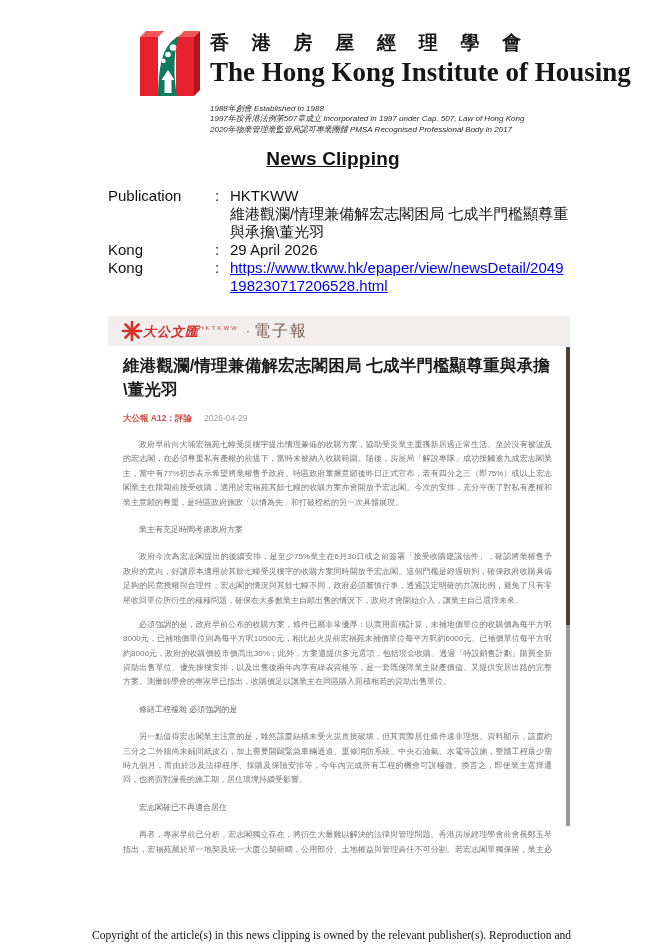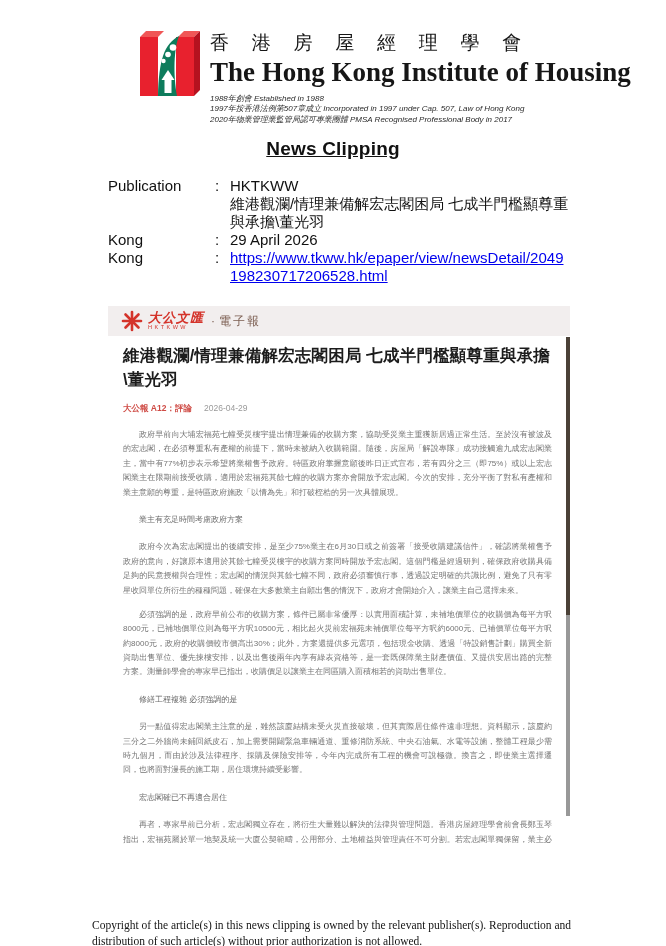--- a/index.html
+++ b/index.html
@@ -7,28 +7,28 @@
   body {
     width:666px; height:946px; position:relative; overflow:hidden;
     font-family:"Liberation Sans", sans-serif; color:#111;
   }
 
   
   .inst-header { display:flex; align-items:flex-start; margin:28px 0 0 138px; }
   .inst-logo { width:62px; height:68px; flex:0 0 62px; }
   .inst-text { margin-left:10px; padding-top:2px; }
   .inst-zh {
-    font-family:"Liberation Serif", serif; font-weight:normal;
+    font-family:"Liberation Serif", serif; font-weight:bold;
     font-size:19px; letter-spacing:9px; color:#161616; white-space:nowrap;
   }
   .inst-en {
     font-family:"Liberation Serif", serif; font-weight:bold;
     font-size:27px; color:#161616; white-space:nowrap; margin-top:1px;
   }
-  .inst-sub { font-style:italic; font-size:8px; line-height:1.3; color:#2a2a2a; margin-top:6px; white-space:nowrap; }
+  .inst-sub { font-style:italic; font-size:8px; line-height:1.3; color:#2a2a2a; margin-top:16px; white-space:nowrap; }
 
   
   .clip-heading {
     text-align:center; margin-top:13px; font-size:19px; font-weight:bold;
     text-decoration:underline; letter-spacing:.2px;
   }
 
   
   .meta { margin:17px 4px 0 108px; font-size:15px; line-height:18px; }
   .meta-row { display:flex; align-items:flex-start; }
@@ -41,25 +41,25 @@
   
   .article {
     position:relative; margin:21px 0 0 108px; width:462px; height:538px;
     background:#ffffff; overflow:hidden;
   }
   .art-bar {
     height:30px; background:#f2eeee; display:flex; align-items:center; padding-left:13px;
   }
   .brand { display:flex; align-items:center; }
   .brand-glyph { width:22px; height:22px; }
-  .brand-names { margin-left:5px; display:flex; flex-direction:column; line-height:1; }
+  .brand-names { display:flex; flex-direction:row; line-height:1; }
   .brand-zh { color:#d4332a; font-weight:bold; font-size:13px; letter-spacing:1px; font-style:italic; }
   .brand-sub { color:#d4332a; font-size:5.5px; letter-spacing:2.5px; margin-top:1px; }
   .brand-dot { color:#7b5d50; font-size:12px; margin:0 4px 0 7px; }
-  .brand-suffix { color:#7b5d50; font-size:12px; letter-spacing:2px; }
+  .brand-suffix { color:#7b5d50; font-size:16px; letter-spacing:2px; }
 
   .art-inner { padding:8px 18px 0 15px; }
   .art-title { font-size:16.5px; font-weight:bold; color:#1c1c1c; line-height:1.45; letter-spacing:.2px; }
   .art-meta { margin-top:11px; font-size:8.5px; display:flex; align-items:baseline; }
   .art-source { color:#cf4b45; font-weight:bold; }
   .art-date { color:#9a9a9a; margin-left:12px; }
 
   .art-body { margin-top:13px; font-size:8px; color:#757575; line-height:1.8; text-align:justify; }
   .art-body .b-p { text-indent:2em; margin-bottom:10px; }
   .art-body .b-h { text-indent:2em; margin:13px 0 13px 0; color:#6a6a6a; }

